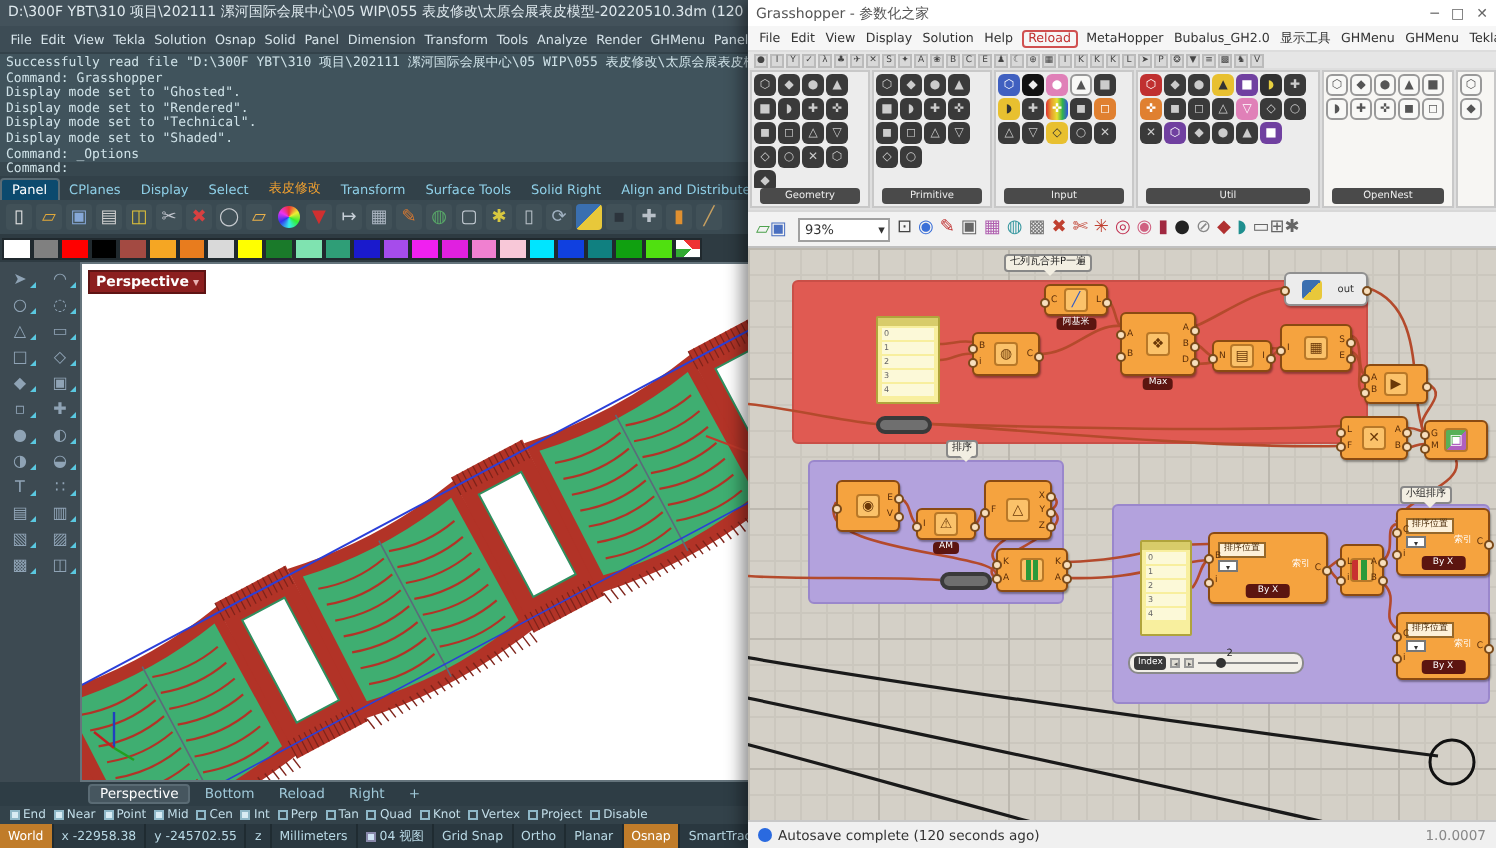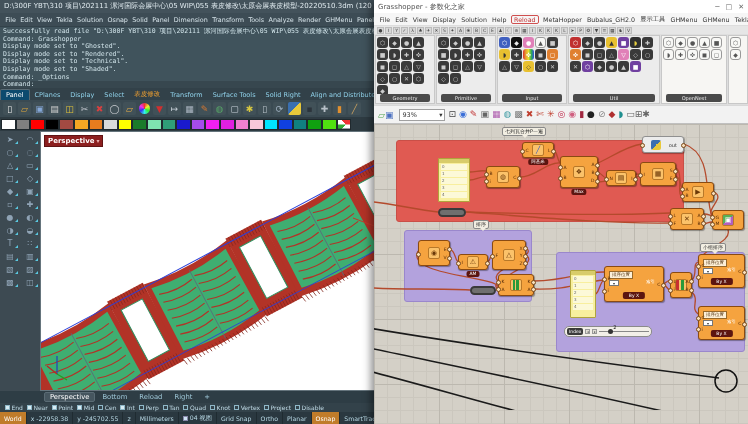--- a/index.html
+++ b/index.html
@@ -1127,14 +1127,19 @@
             <span class="sl-tag">Index</span>
             <span class="sl-step">◂</span>
             <span class="sl-step">▸</span>
             <span class="sl-track">
               <span class="sl-knob"></span>
               <span class="sl-val">2</span>
             </span>
           </div>
         </div>
     </div>
+    <div class="g-status">
+      <span class="dot"></span>
+      <span>Autosave complete (120 seconds ago)</span>
+      <span class="ver">1.0.0007</span>
+    </div>
   </div>
 </div>
 
 </body></html>

